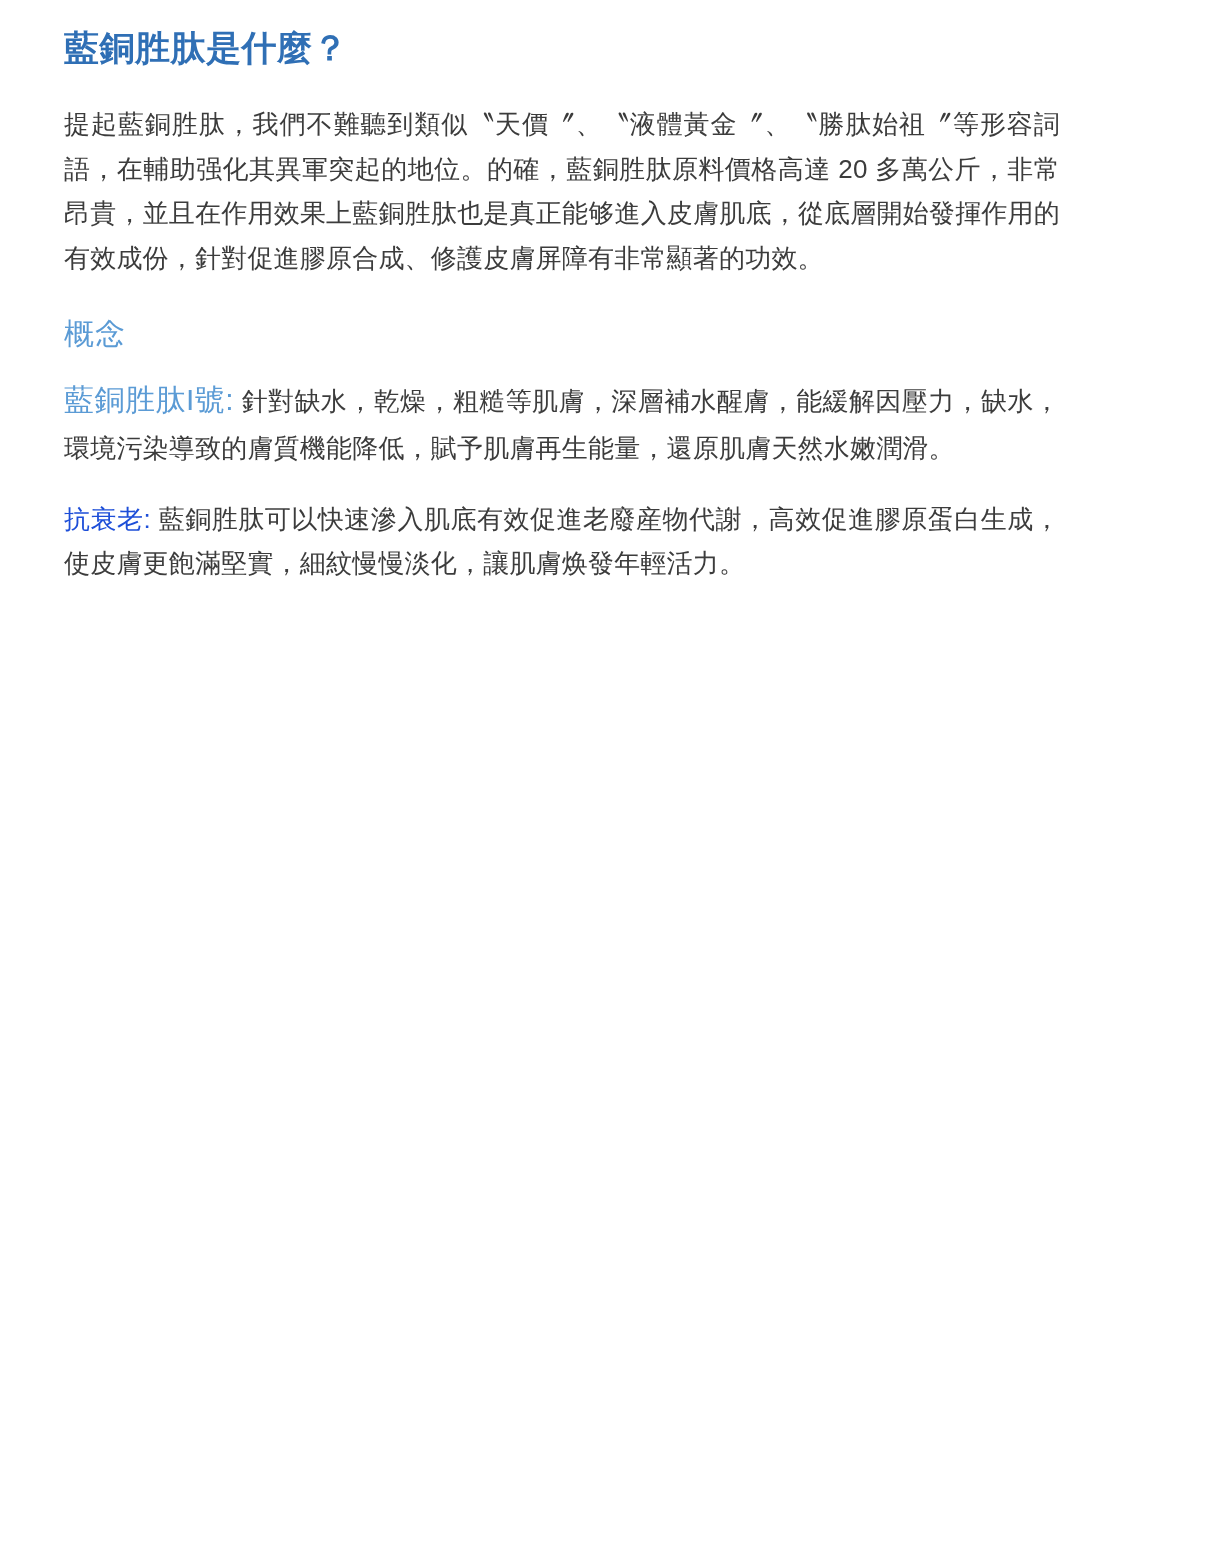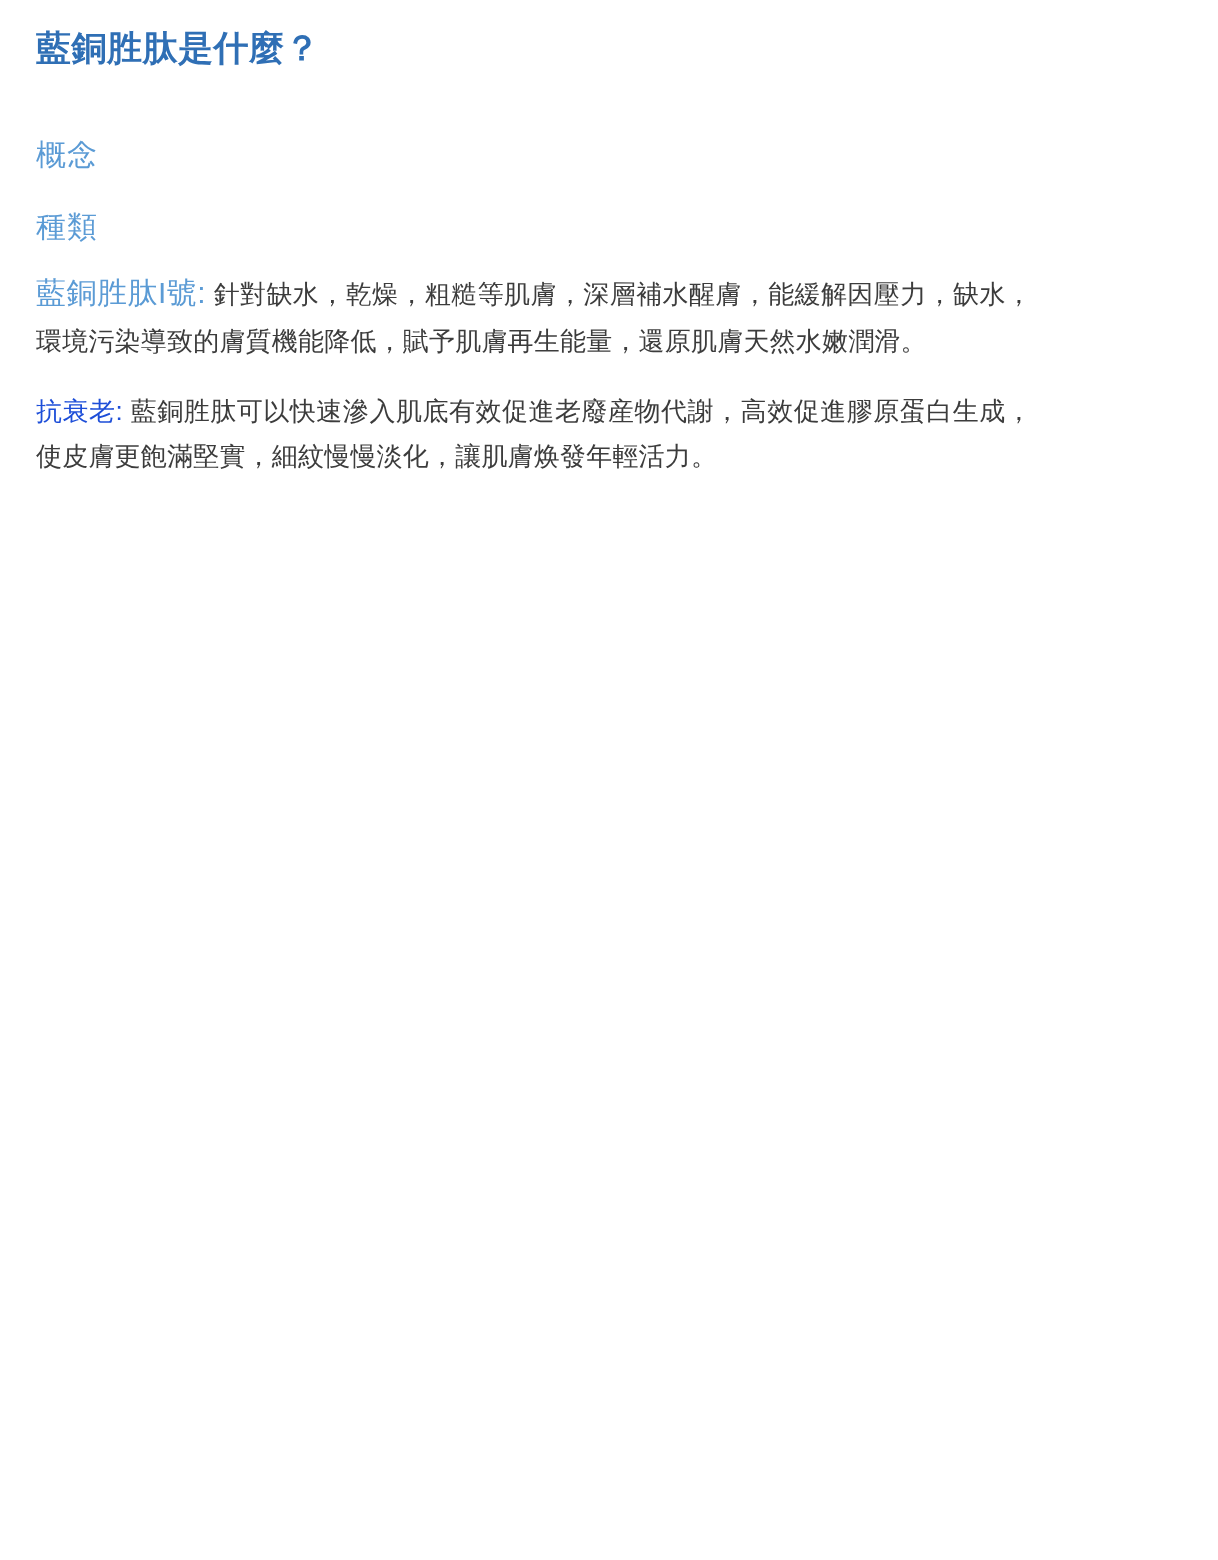--- a/index.html
+++ b/index.html
@@ -11,20 +11,21 @@
     width: 1218px;
     min-height: 1560px;
     font-family: "Liberation Sans", "DejaVu Sans", sans-serif;
     color: #3a3a3a;
     -webkit-font-smoothing: antialiased;
   }
   .page {
     box-sizing: border-box;
     width: 1100px;
     padding: 22px 68px 30px 36px;
+    margin-left: 28px;
   }
   h1.doc-title {
     font-family: "Liberation Serif", "DejaVu Serif", serif;
     font-size: 35px;
     font-weight: 700;
     color: #2f6fb5;
     margin: 6px 0 26px 0;
     letter-spacing: 0.5px;
     line-height: 1.2;
   }
@@ -61,24 +62,24 @@
 </head>
 <body>
 
 <div class="page">
 
   <h1 class="doc-title">藍銅胜肽是什麼？</h1>
 
 
   <div class="spacer-sm"></div>
 
+  <p class="body-text">提起藍銅胜肽，我們不難聽到類似〝天價〞、〝液體黃金〞、〝勝肽始祖〞等形容詞語，在輔助强化其異軍突起的地位。的確，藍銅胜肽原料價格高達 20 多萬公斤，非常昂貴，並且在作用效果上藍銅胜肽也是真正能够進入皮膚肌底，從底層開始發揮作用的有效成份，針對促進膠原合成、修護皮膚屏障有非常顯著的功效。</p>
 
   <h2 class="section-heading">概念</h2>
 
-  <h2 class="section-heading">種類</h2>
 
   <p class="body-text">
     <span class="term-label">藍銅胜肽I號:</span><span> 針對缺水，乾燥，粗糙等肌膚，深層補水醒膚，能緩解因壓力，缺水，環境污染導致的膚質機能降低，賦予肌膚再生能量，還原肌膚天然水嫩潤滑。</span>
   </p>
 
 
 
   <p class="body-text">
     <span class="lead-label">抗衰老:</span><span> 藍銅胜肽可以快速滲入肌底有效促進老廢産物代謝，高效促進膠原蛋白生成，使皮膚更飽滿堅實，細紋慢慢淡化，讓肌膚焕發年輕活力。</span>
   </p>

